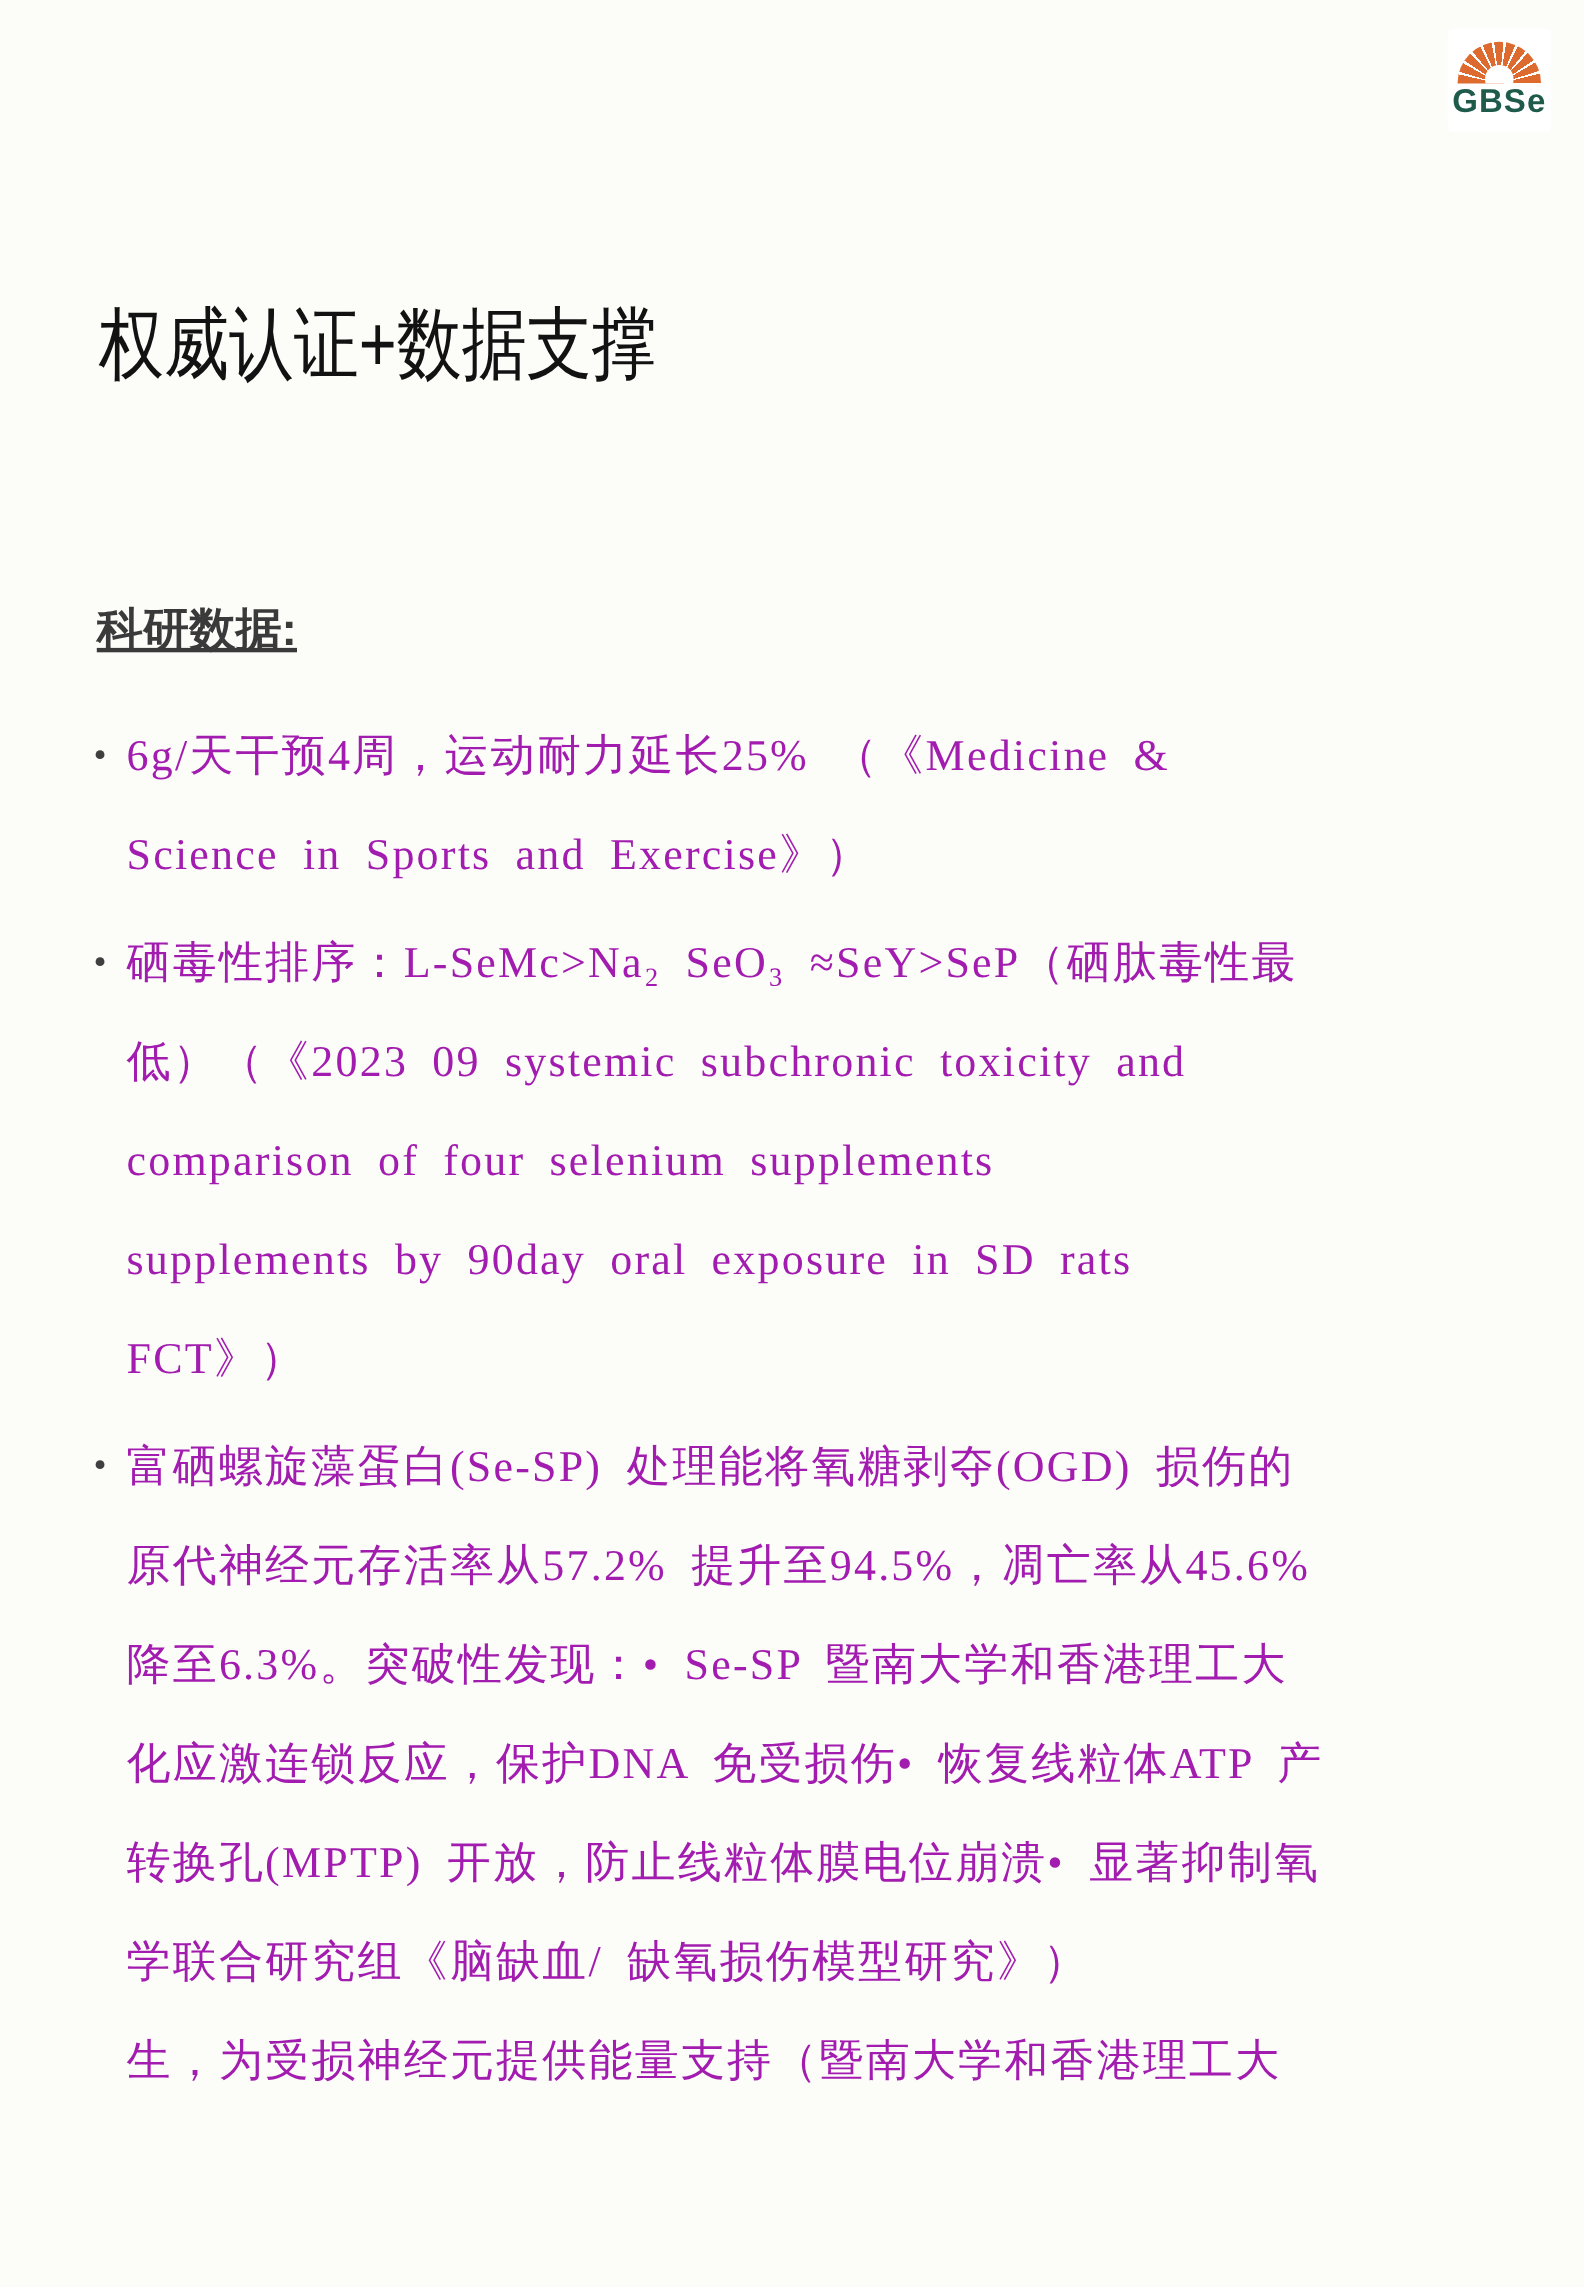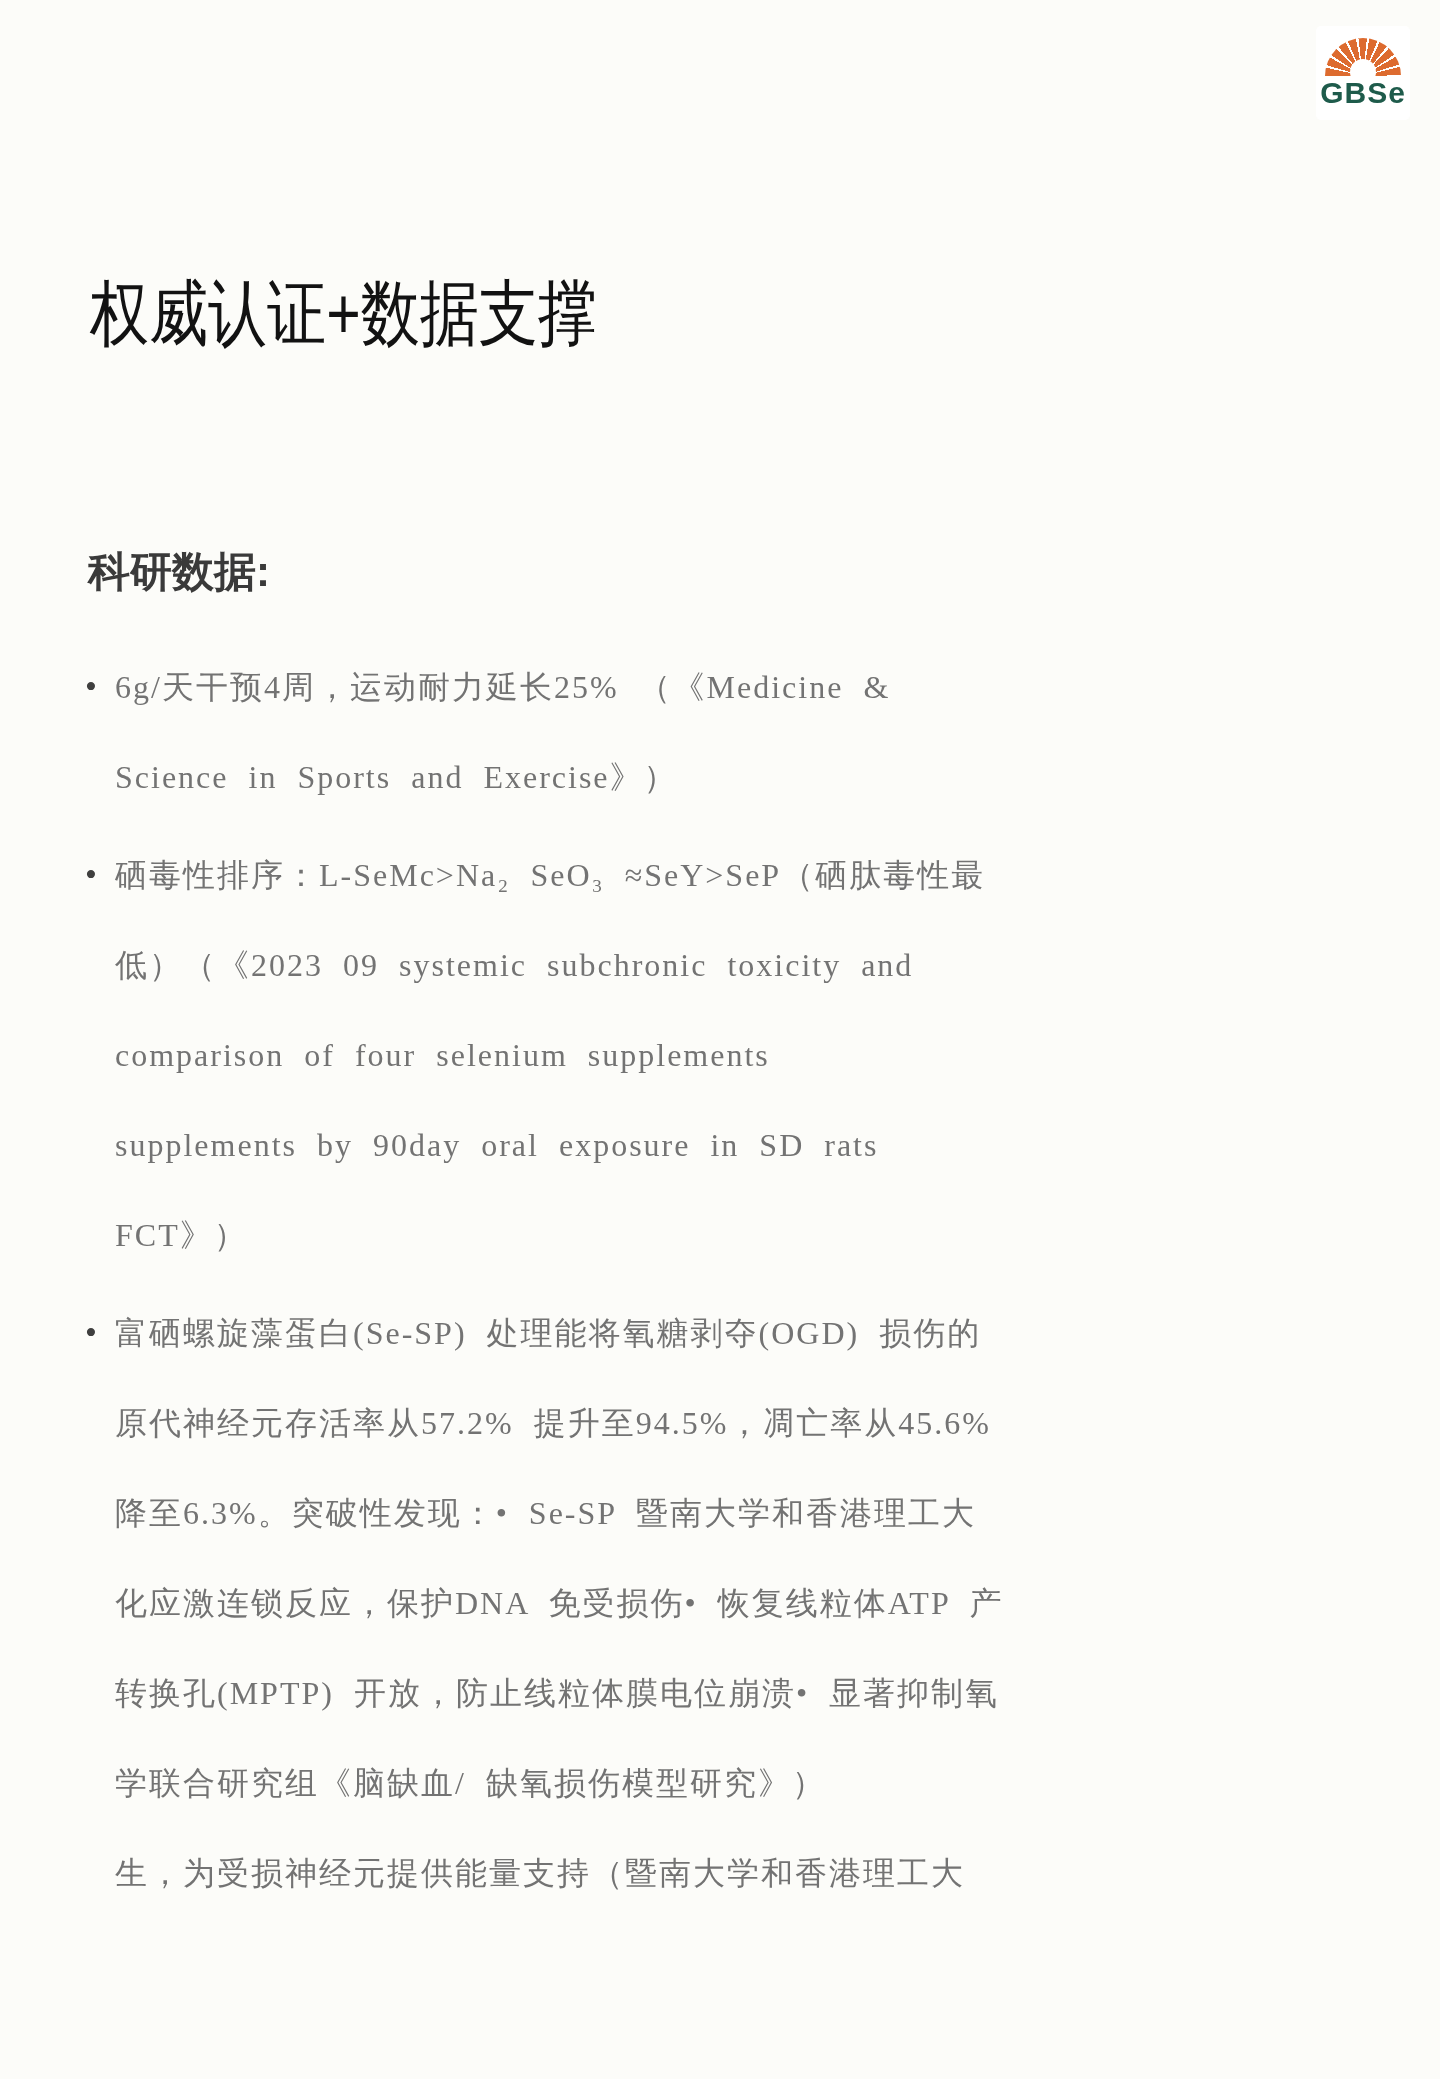--- a/index.html
+++ b/index.html
@@ -52,38 +52,39 @@
     transform-origin:left top;
     line-height:1.15;
   }
   
   .section-heading{
     position:absolute;left:88px;top:548px;
     font-family:"Liberation Sans","DejaVu Sans",sans-serif;
     font-size:42px;font-weight:bold;
     color:#3A3A3A;
     line-height:1.15;
+    text-decoration:underline;
   }
   
   .bullets{
     position:absolute;left:85px;top:642px;width:1300px;
   }
   .item{
     display:flex;
     margin-bottom:8px;
   }
   .marker{
     width:30px;flex:0 0 30px;
     font-size:34px;line-height:90px;
     color:#3F3F3F;
   }
   .lines{flex:1;min-width:0;}
   .line{
-    font-size:32px;line-height:90px;
-    color:#737373;
+    font-size:40px;line-height:90px;
+    color:#a21caf;
     letter-spacing:2px;
     word-spacing:10px;
     white-space:nowrap;
     font-family:Liberation Serif, serif;
   }
 </style>
 </head>
 <body>
 
 <div class="page">

